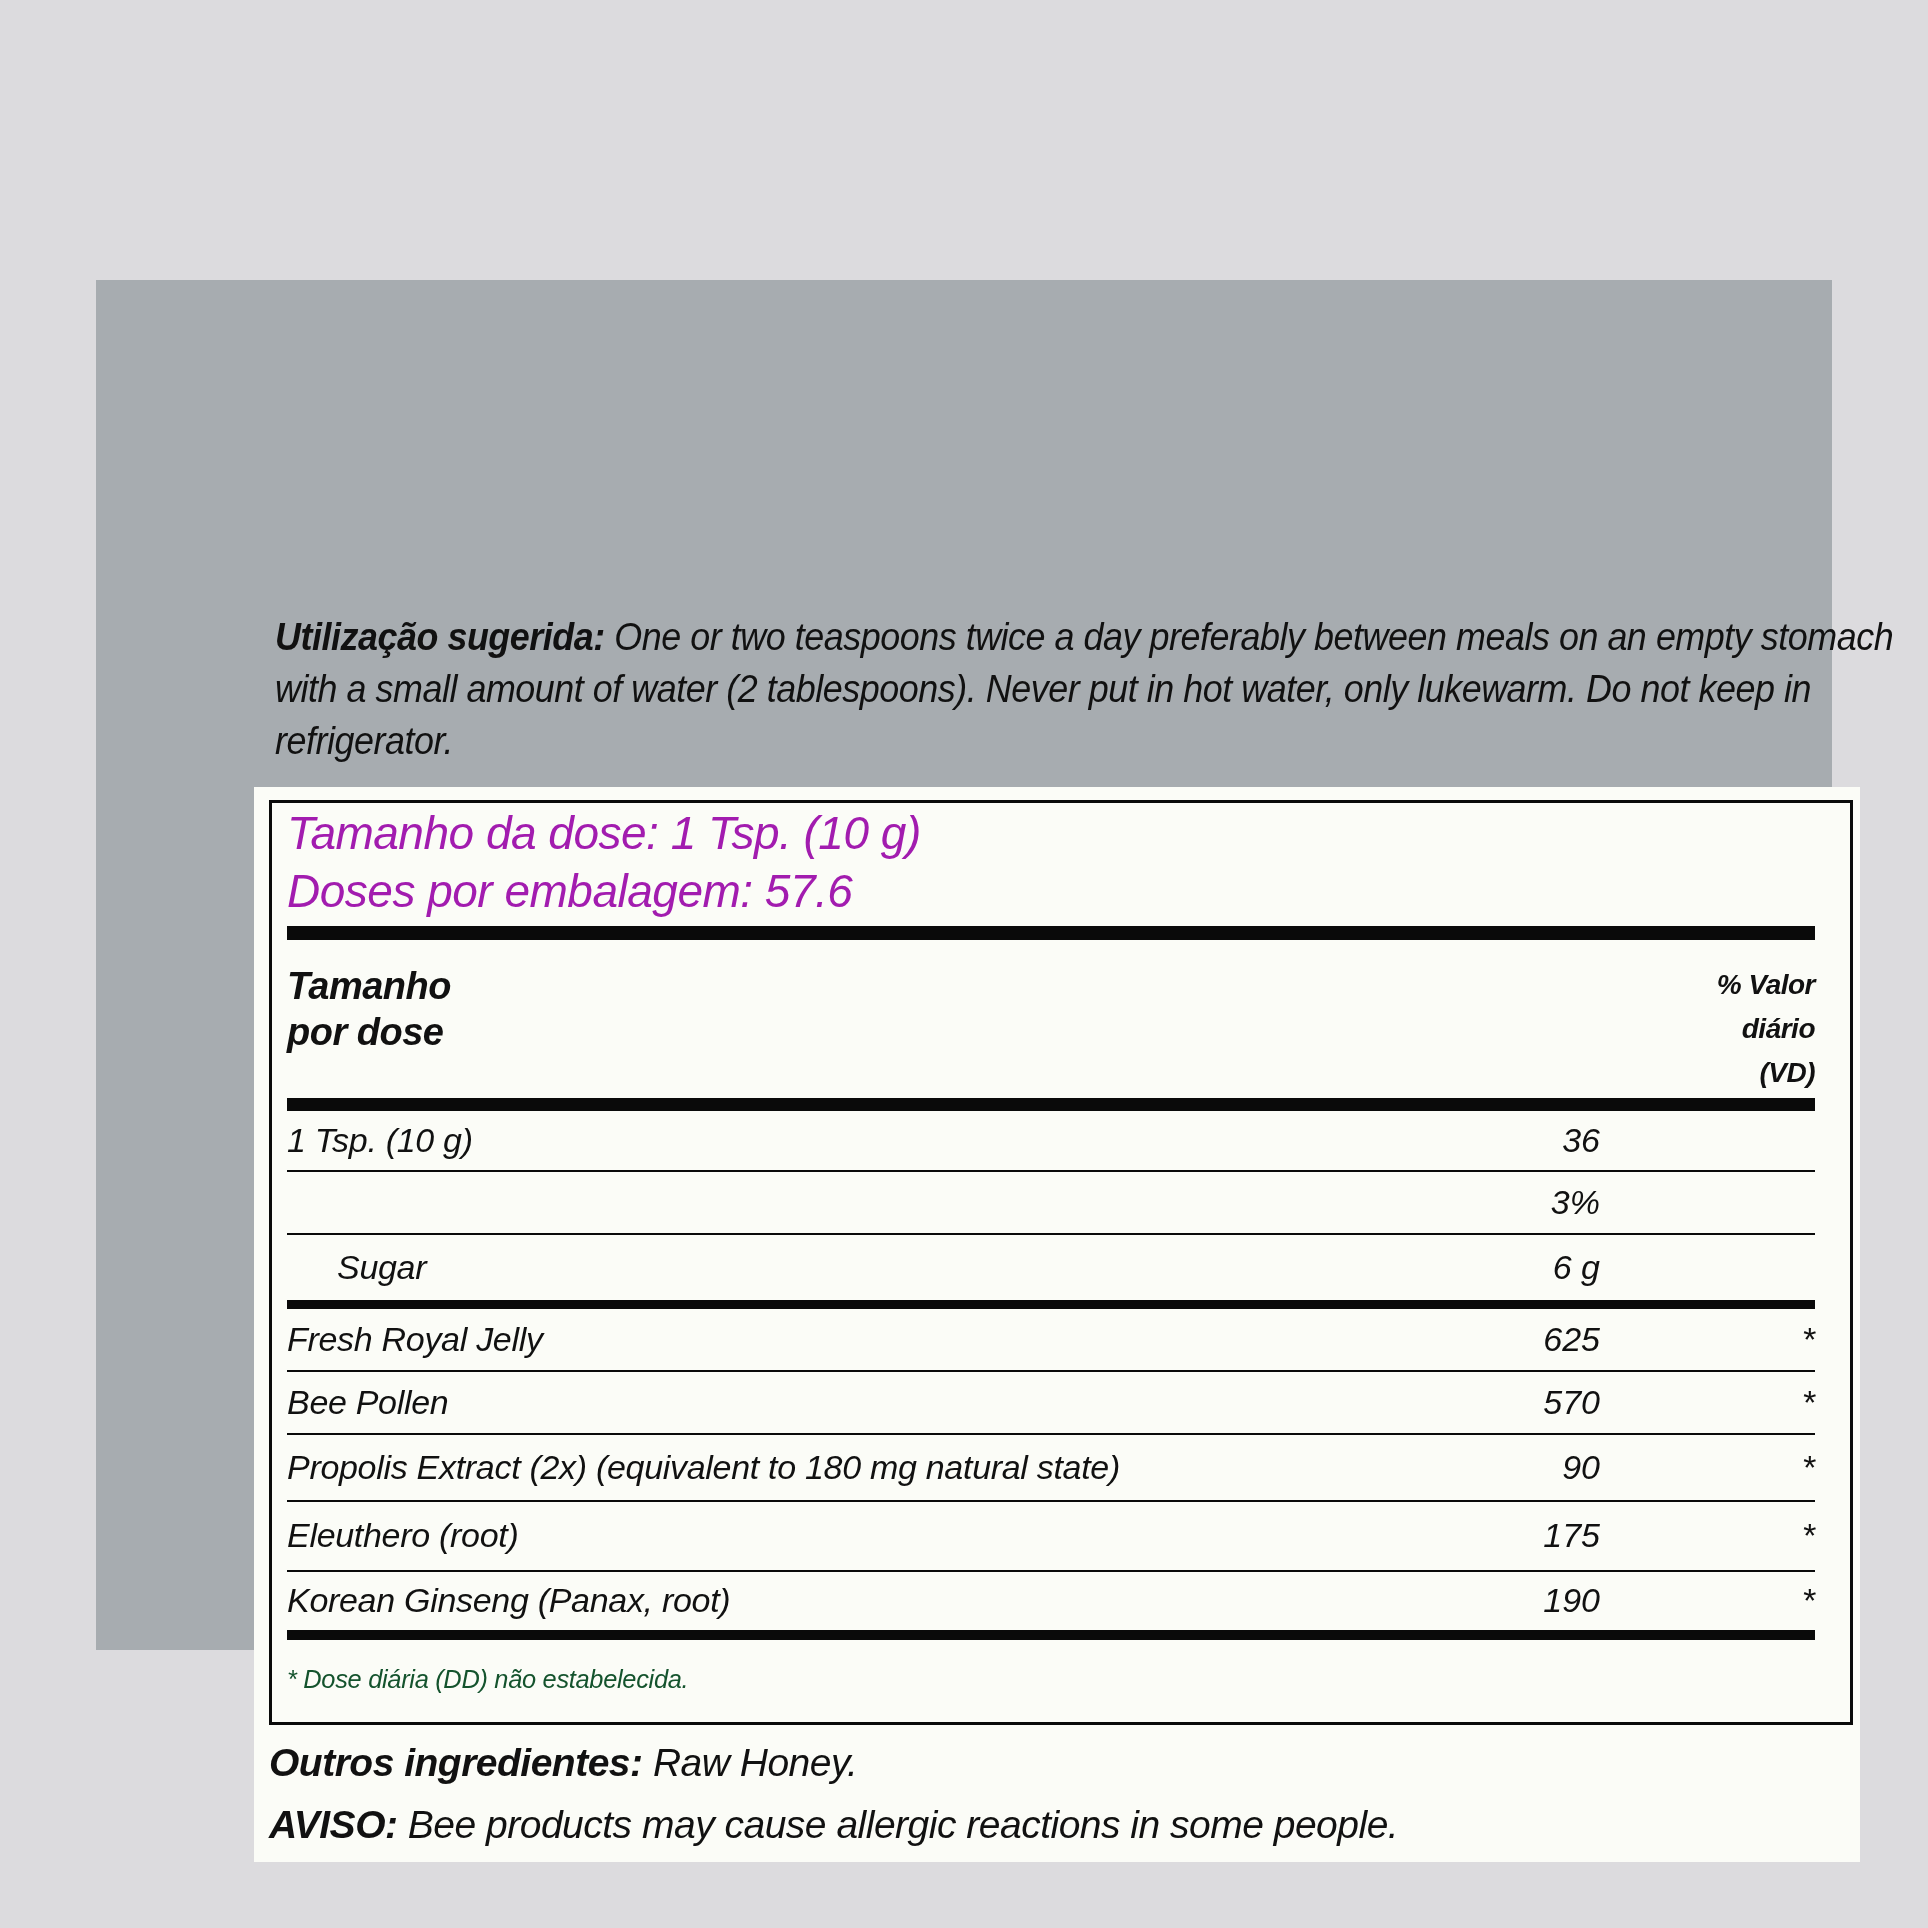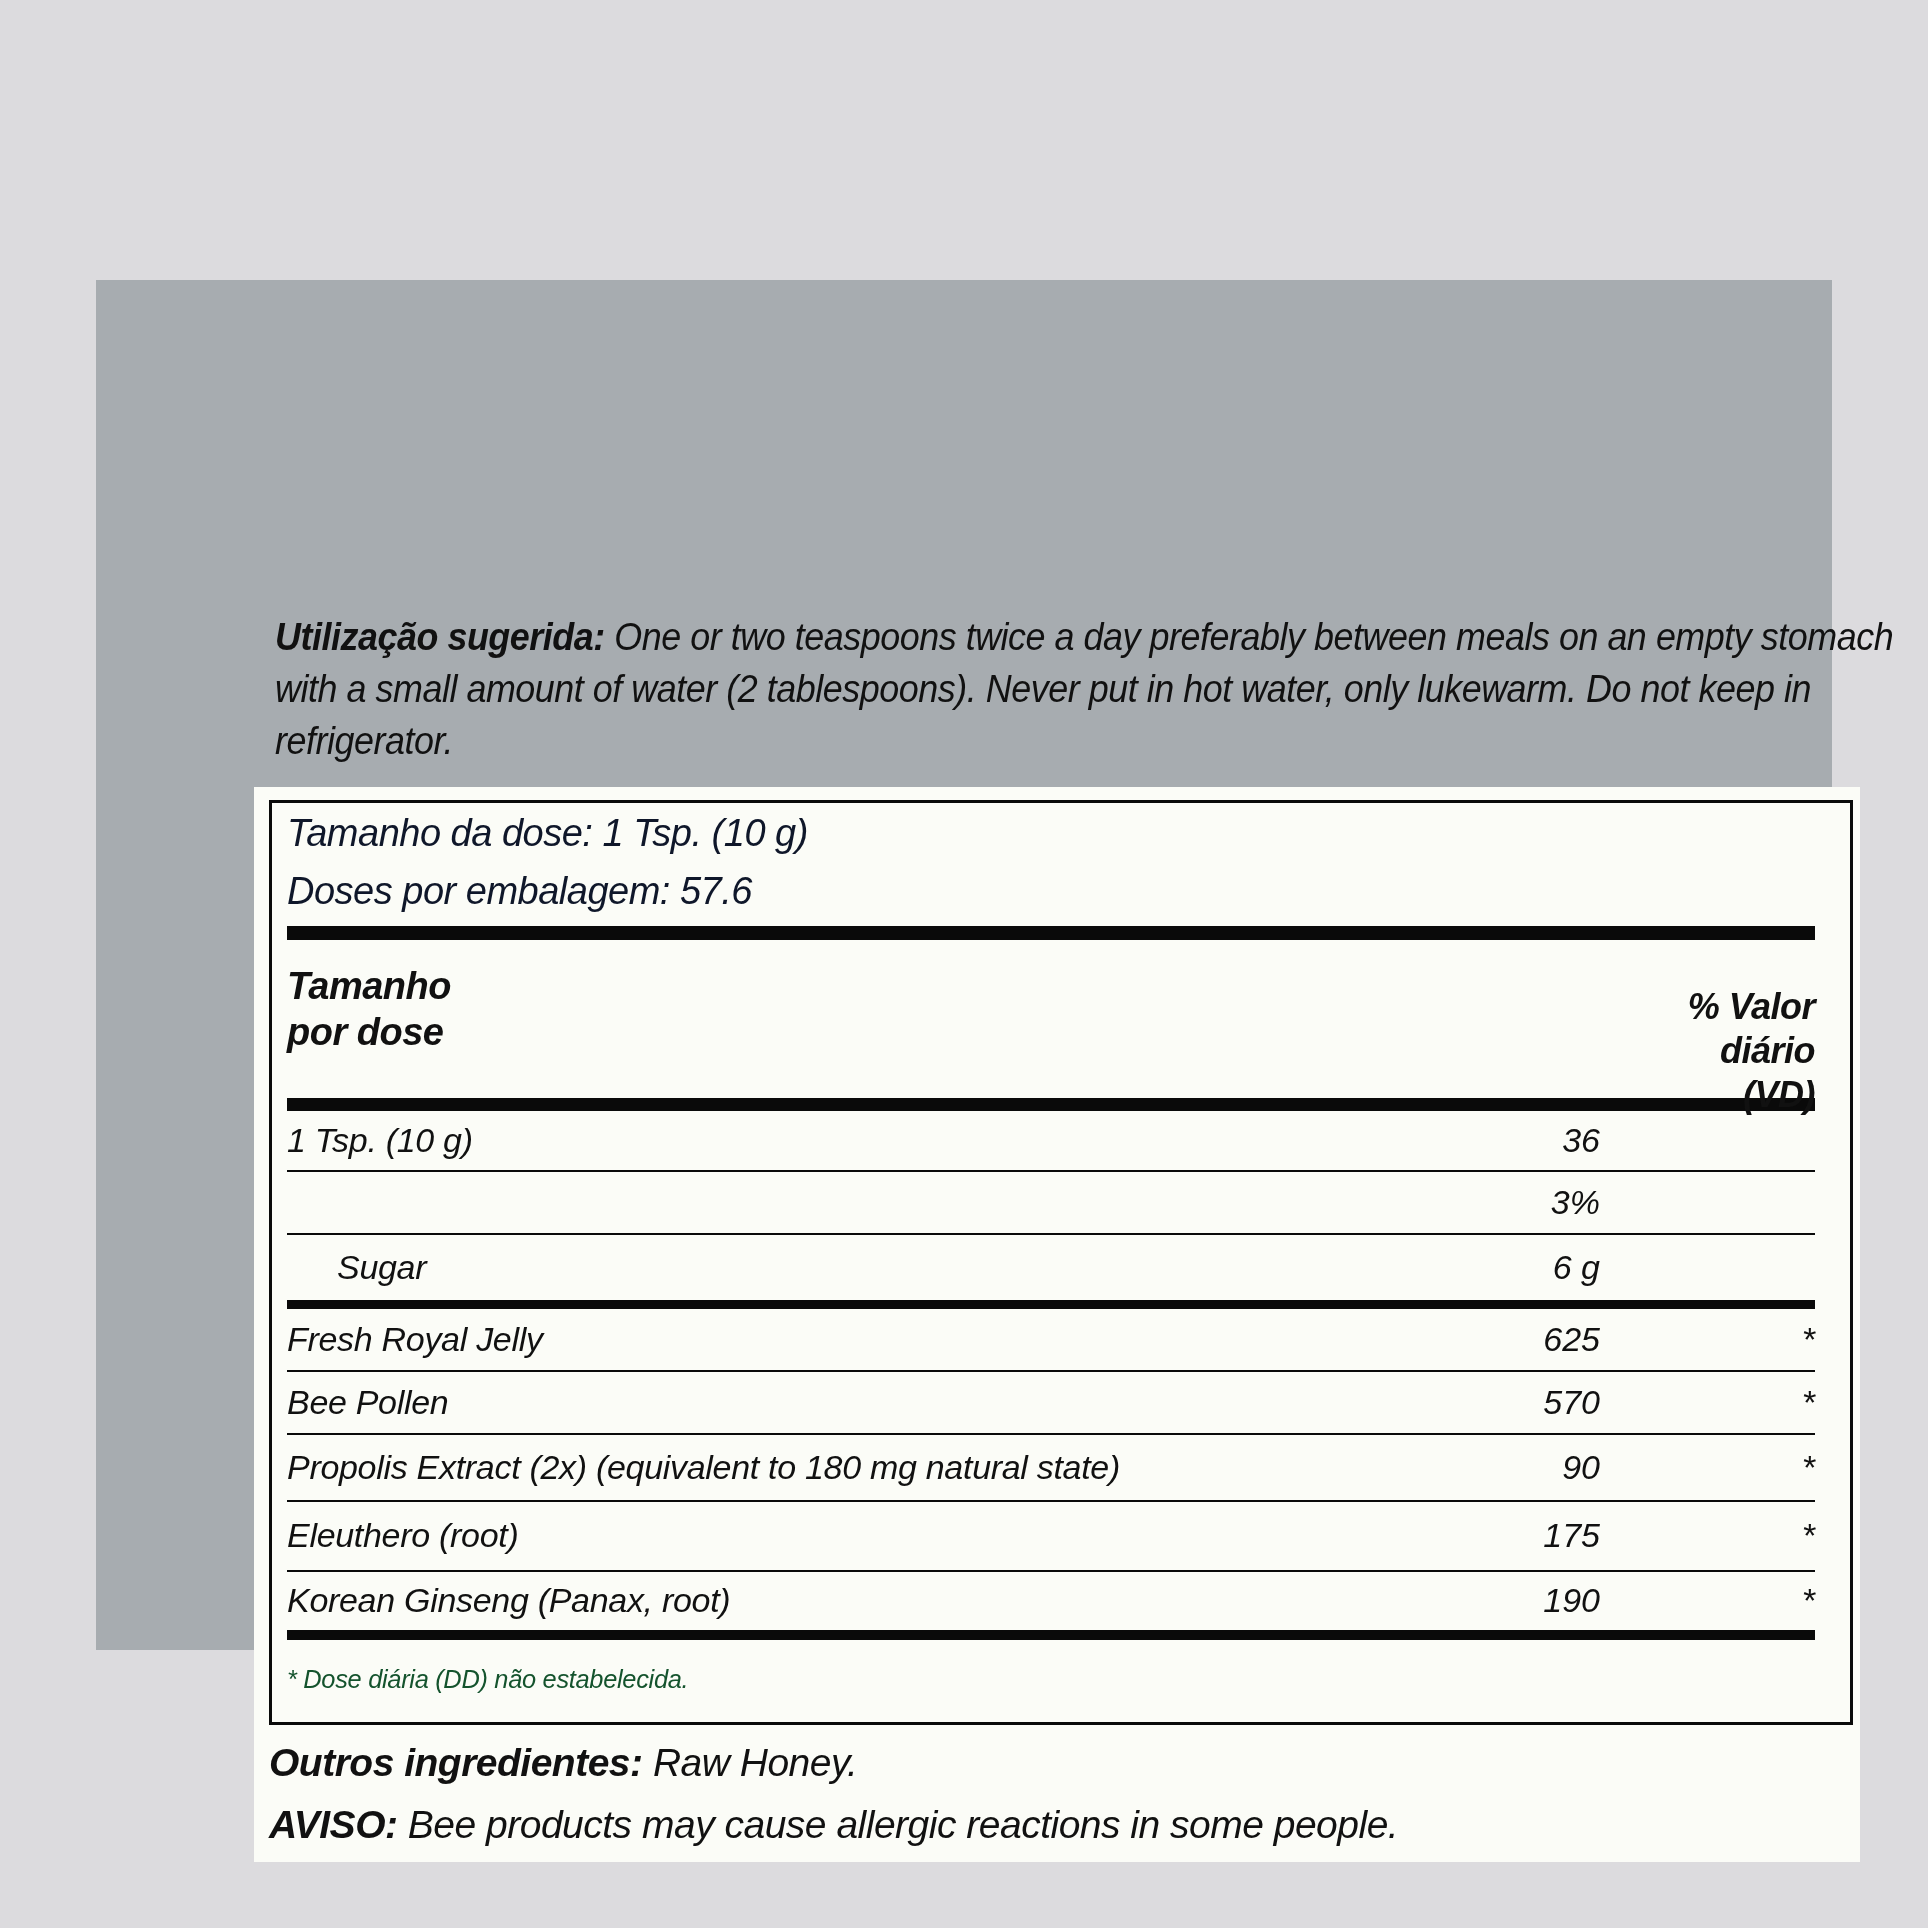--- a/index.html
+++ b/index.html
@@ -42,36 +42,36 @@
   .factbox {
     position: absolute; left: 173px; top: 520px;
     width: 1584px; height: 925px;
     box-sizing: border-box;
     border: 3.8px solid #0a0a0a;
     padding: 0 35px 0 15px;
     background: #fbfcf7;
     color: #111;
   }
   .serving {
-    font-size: 38px; line-height: 43px;
+    font-size: 46px; line-height: 43px;
     letter-spacing: -0.5px;
-    color: #0f172a;
+    color: #a21caf;
   }
   .serving.s1 { margin-top: 9.4px; }
   .serving.s2 { margin-top: 15px; }
   .bar { background: #0a0a0a; width: 100%; }
   .bar1 { height: 14px; margin-top: 13px; }
   .bar2 { height: 13px; }
   .bar-bottom { height: 10.4px; }
   .header {
     margin-top: 22.6px; height: 135px;
     display: grid; grid-template-columns: 1fr 215px;
   }
   .hleft { font-weight: bold; font-size: 38px; line-height: 46px; letter-spacing: -0.5px; }
-  .hright { font-weight: bold; font-size: 36px; line-height: 44px; text-align: right; letter-spacing: -0.5px; margin-top: 22px; }
+  .hright { font-weight: bold; font-size: 28px; line-height: 44px; text-align: right; letter-spacing: -0.5px; }
   .row {
     display: grid; grid-template-columns: 1fr 215px;
     align-items: center;
     border-bottom: 2.8px solid #0a0a0a;
     font-size: 34px; color: #111;
   }
   .row .c1 { display: flex; justify-content: space-between; align-items: center; gap: 18px; }
   .row .nm { letter-spacing: -0.3px; }
   .row .nm.indent { padding-left: 50px; }
   .row .amt { text-align: left; }

